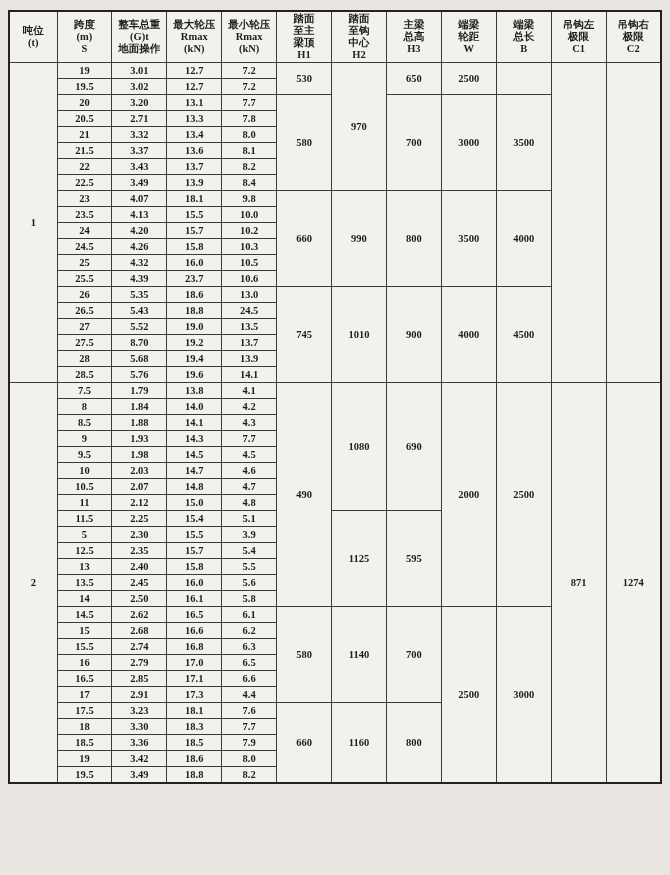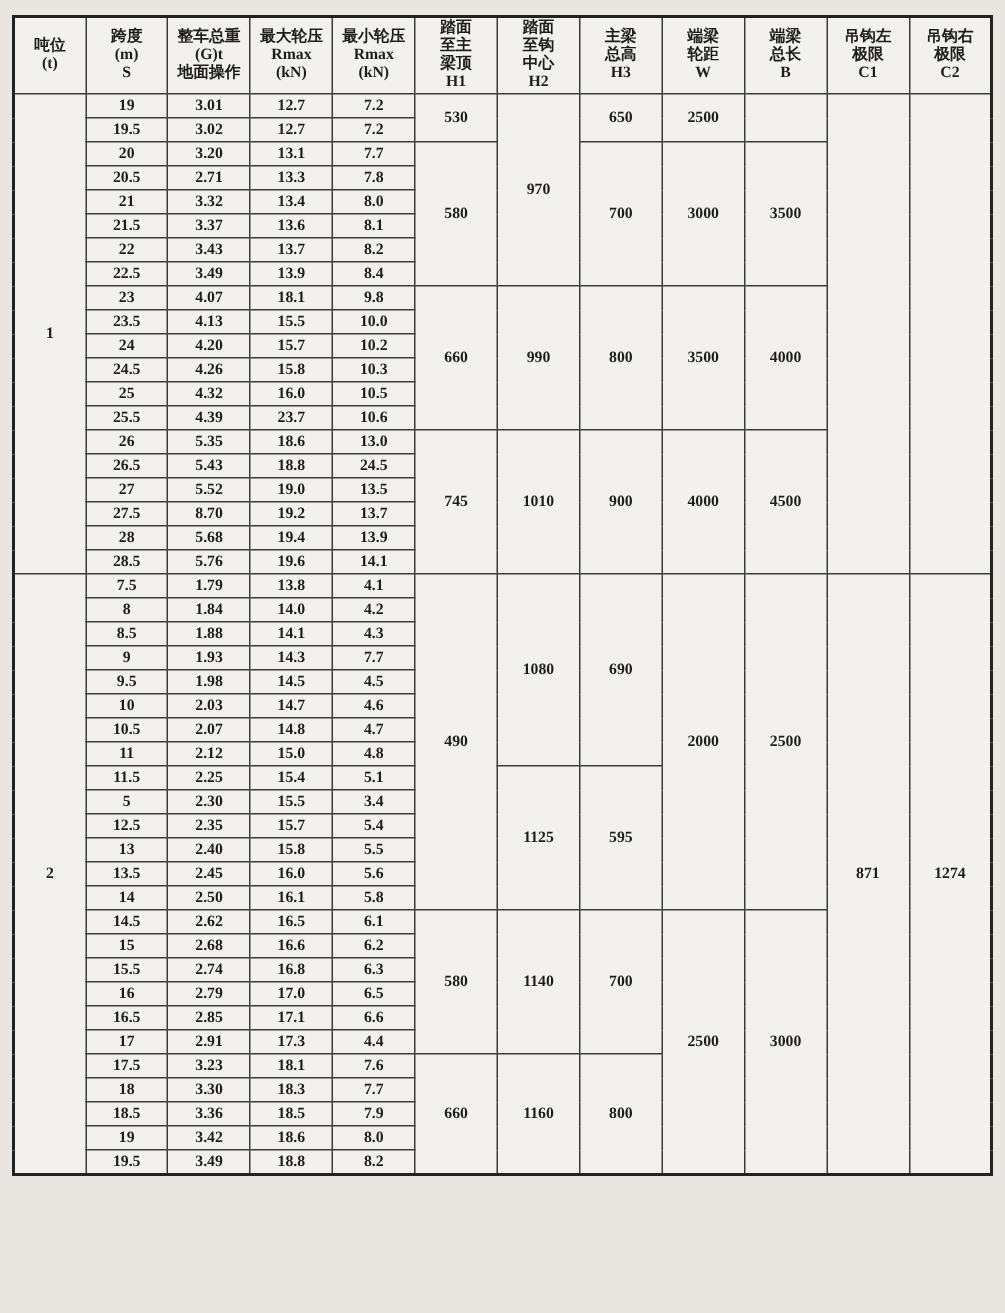--- a/index.html
+++ b/index.html
@@ -304,21 +304,21 @@
           <td>2.25</td>
           <td>15.4</td>
           <td>5.1</td>
           <td rowspan="6">1125</td>
           <td rowspan="6">595</td>
         </tr>
         <tr>
           <td>5</td>
           <td>2.30</td>
           <td>15.5</td>
-          <td>3.4</td>
+          <td>3.9</td>
         </tr>
         <tr>
           <td>12.5</td>
           <td>2.35</td>
           <td>15.7</td>
           <td>5.4</td>
         </tr>
         <tr>
           <td>13</td>
           <td>2.40</td>

